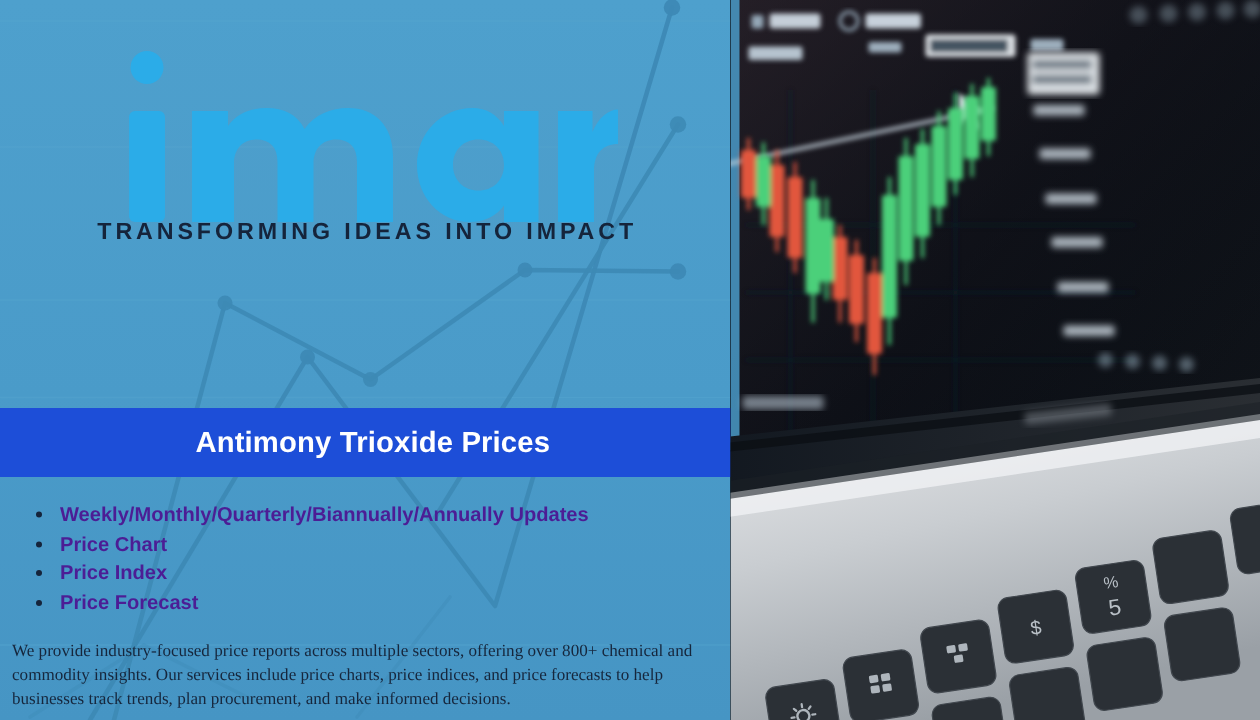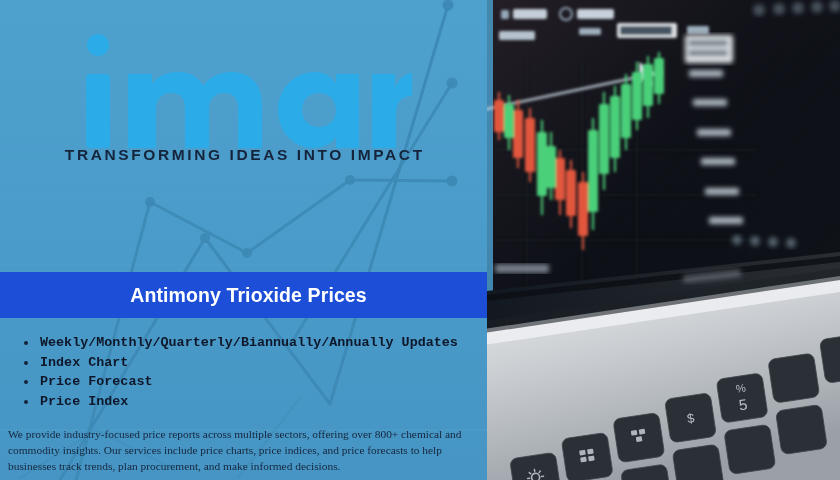--- a/index.html
+++ b/index.html
@@ -44,23 +44,23 @@
     font-family:"Liberation Sans", sans-serif;
   }
 
   
   .bullet-list {
     position:absolute; left:22px; top:333px; width:460px;
     list-style:none;
   }
   .bullet-list li {
     position:relative; padding-left:18px;
-    color:#0f172a; font-size:13.4px; font-weight:bold;
+    color:#4c1d95; font-size:13.4px; font-weight:bold;
     line-height:19.5px;
-    font-family:Liberation Mono, monospace;
+    font-family:Liberation Sans, sans-serif;
   }
   .bullet-list li::before {
     content:""; position:absolute; left:2px; top:8px;
     width:4px; height:4px; border-radius:50%; background:#15243B;
   }
 
   
   .desc-text {
     position:absolute; left:8px; top:426px; width:482px;
     color:#16263C; font-size:11.4px; line-height:16.2px;
@@ -154,23 +154,23 @@
           <path d="M 300,120 L 300,46 L 323,46 L 323,60
                    C 327,50 334,45 340,45 L 340,68
                    C 330,68 324,74 324,86 L 324,120 Z"></path>
         </g>
       </svg>
       <div class="logo-tagline">TRANSFORMING IDEAS INTO IMPACT</div>
     </div>
 
     <ul class="bullet-list">
       <li>Weekly/Monthly/Quarterly/Biannually/Annually Updates</li>
-      <li>Index Chart</li>
+      <li>Price Chart</li>
+      <li>Price Index</li>
       <li>Price Forecast</li>
-      <li>Price Index</li>
     </ul>
 
     <div class="desc-text">We provide industry-focused price reports across multiple sectors, offering over 800+ chemical and commodity insights. Our services include price charts, price indices, and price forecasts to help businesses track trends, plan procurement, and make informed decisions.</div>
   </div>
 
   <div class="title-bar">
     <span class="title-text">Antimony Trioxide Prices</span>
   </div>
 
   <div class="photo">

